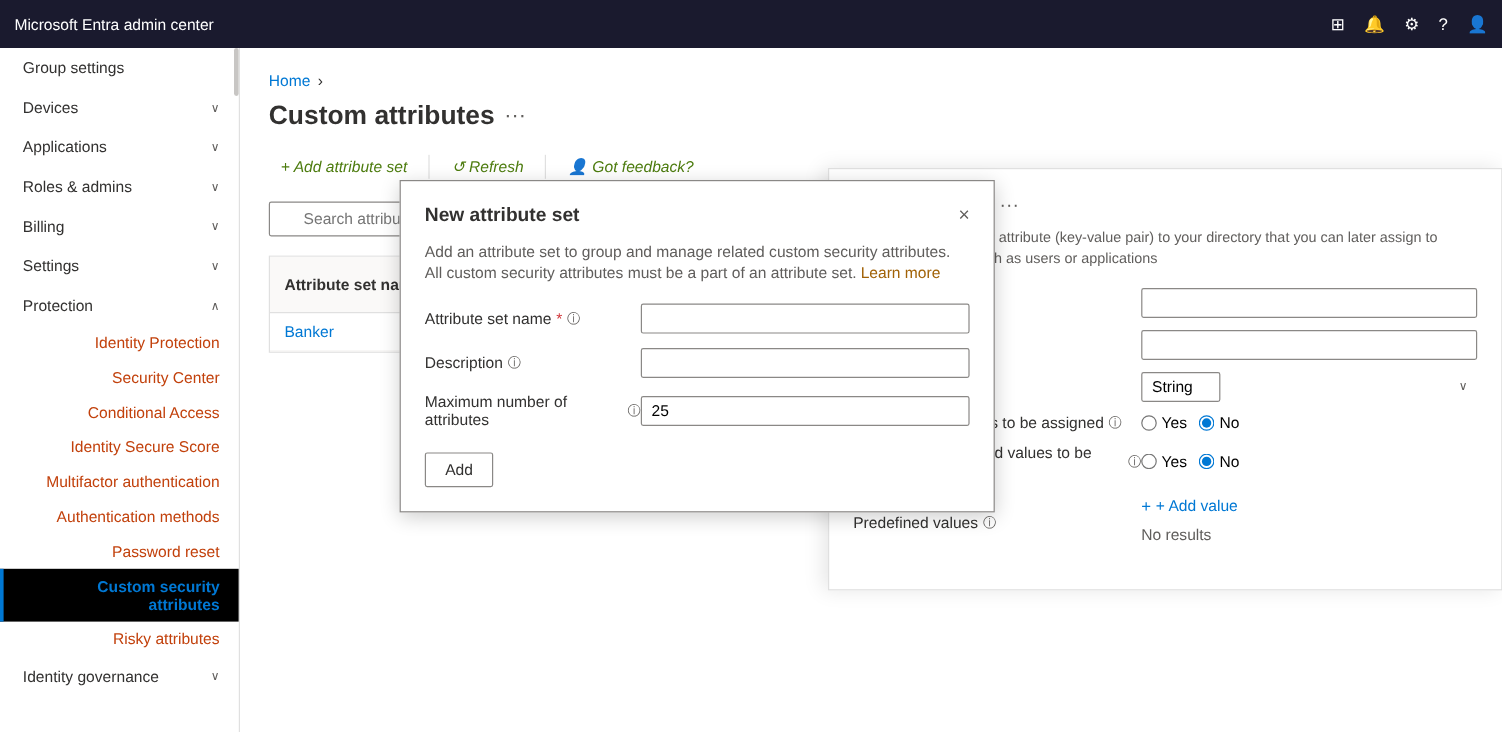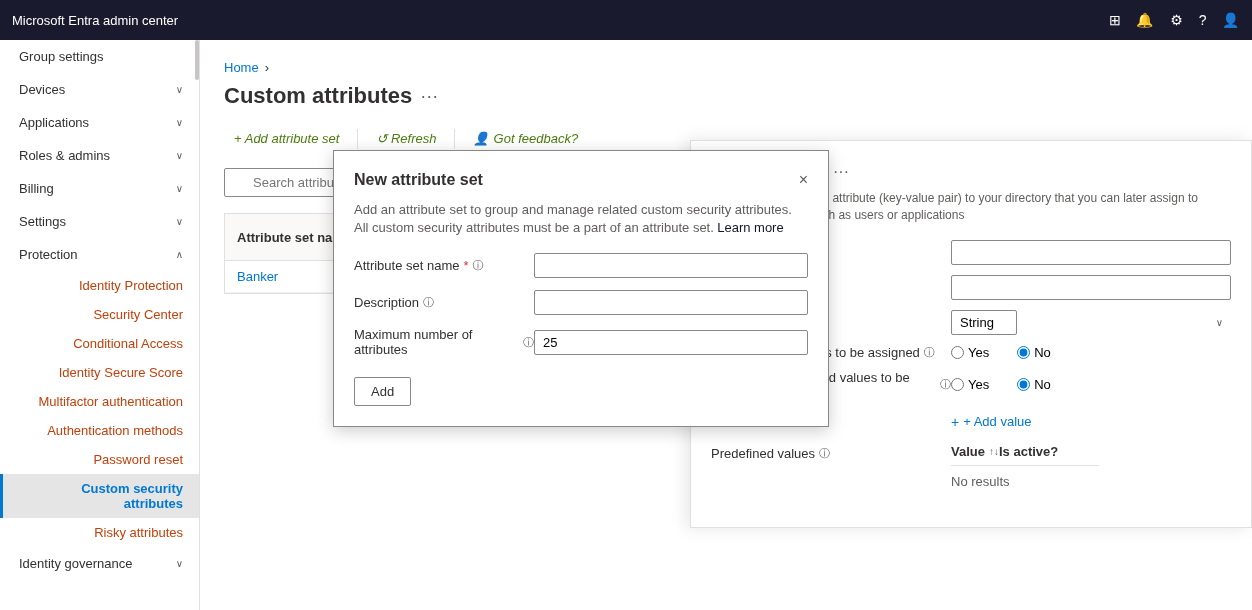--- a/index.html
+++ b/index.html
@@ -43,21 +43,21 @@
       border-left: 3px solid transparent;
     }
     .sidebar-chevron { font-size: 10px; color: #605e5c; }
     .sidebar-sub-item {
       padding: 7px 16px 7px 28px;
       cursor: pointer;
       color: #c2410c;
       font-size: 13px;
       border-left: 3px solid transparent;
     }
-    .sidebar-sub-item.active { border-left-color: #0078d4; background: #e5e5e5; color: #0078d4; font-weight: 600; }
+    .sidebar-sub-item.active { border-left-color: #0078d4; background: #000000; color: #0078d4; font-weight: 600; }
 
     
     .content-area {
       flex: 1;
       background: white;
       overflow: auto;
       padding: 20px 24px;
       position: relative;
     }
 
@@ -109,21 +109,21 @@
     .modal-new-attr-set {
       position: absolute; top: 110px; left: 120px;
       width: 496px; background: white;
       border: 1px solid #8a8886; box-shadow: 0 4px 16px rgba(0,0,0,0.2);
       z-index: 200; padding: 20px; margin-left: 13px;
     }
     .modal-header { display: flex; align-items: center; justify-content: space-between; margin-bottom: 12px; }
     .modal-title { font-size: 16px; font-weight: 600; color: #323130; }
     .modal-close { cursor: pointer; color: #605e5c; font-size: 16px; background: none; border: none; }
     .modal-desc { font-size: 12px; color: #605e5c; margin-bottom: 16px; line-height: 1.4; }
-    .modal-link { color: #0f172a; cursor: pointer; text-decoration: none; }
+    .modal-link { color: #a16207; cursor: pointer; text-decoration: none; }
     .form-row { display: flex; align-items: center; margin-bottom: 12px; }
     .form-label { width: 180px; font-size: 13px; color: #323130; display: flex; align-items: center; gap: 4px; }
     .required-star { color: #d13438; }
     .form-info { color: #605e5c; font-size: 11px; cursor: pointer; }
     .form-input { flex: 1; padding: 4px 8px; border: 1px solid #8a8886; border-radius: 2px; font-size: 13px; }
     .modal-add-btn {
       margin-top: 8px; padding: 6px 16px; background: white; border: 1px solid #8a8886;
       cursor: pointer; font-size: 13px; color: #323130; border-radius: 2px;
     }
 
@@ -145,21 +145,21 @@
     .panel-select {
       flex: 1; padding: 4px 8px; border: 1px solid #8a8886; border-radius: 2px;
       font-size: 13px; background: white; cursor: pointer; appearance: none;
       -webkit-appearance: none;
     }
     .panel-select-wrapper { flex: 1; position: relative; }
     .panel-select-chevron {
       position: absolute; right: 8px; top: 50%; transform: translateY(-50%);
       pointer-events: none; color: #605e5c; font-size: 10px;
     }
-    .radio-group { display: flex; align-items: center; gap: 28px; }
+    .radio-group { display: flex; align-items: center; gap: 10px; }
     .radio-option { display: flex; align-items: center; gap: 4px; cursor: pointer; }
     .radio-option input[type="radio"] { cursor: pointer; accent-color: #0078d4; }
 
     
     .add-value-row { display: flex; align-items: center; gap: 4px; color: #0078d4; cursor: pointer; margin-top: 4px; font-size: 13px; }
     .add-value-icon { font-size: 14px; }
     .values-table-header { display: flex; align-items: center; padding: 6px 0; border-bottom: 1px solid #e0e0e0; margin-top: 8px; }
     .values-col-value { flex: 1; font-weight: 600; color: #323130; font-size: 13px; display: flex; align-items: center; gap: 4px; }
     .values-col-active { width: 100px; font-weight: 600; color: #323130; font-size: 13px; }
     .no-results { color: #605e5c; font-size: 13px; padding: 8px 0; }
@@ -413,26 +413,19 @@
       <div class="panel-form-row">
         <div class="panel-form-label">
           <span>Predefined values</span>
           <span class="form-info">ⓘ</span>
         </div>
         <div>
           <div class="add-value-row">
             <span class="add-value-icon">+</span>
             <span>+ Add value</span>
           </div>
-          <div class="values-table-header">
-            <div class="values-col-value">
-              <span>Value</span>
-              <span class="sort-icon">↑↓</span>
-            </div>
-            <div class="values-col-active">Is active?</div>
-          </div>
           <div class="no-results">No results</div>
         </div>
       </div>
     </div>
 
   </div>
 </div>
 
 </body></html>

